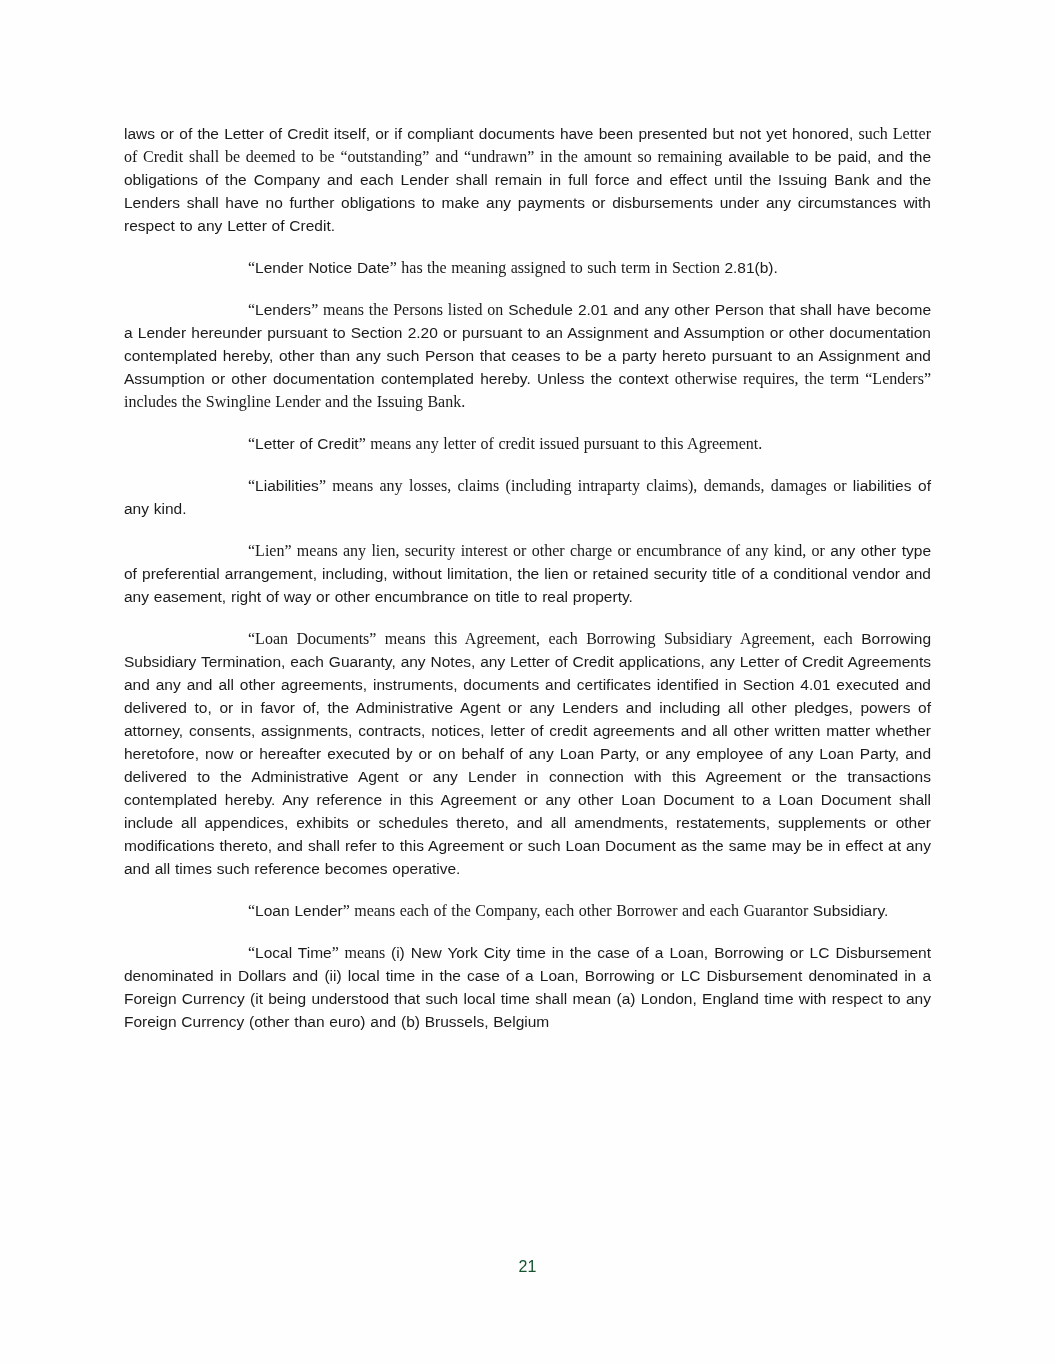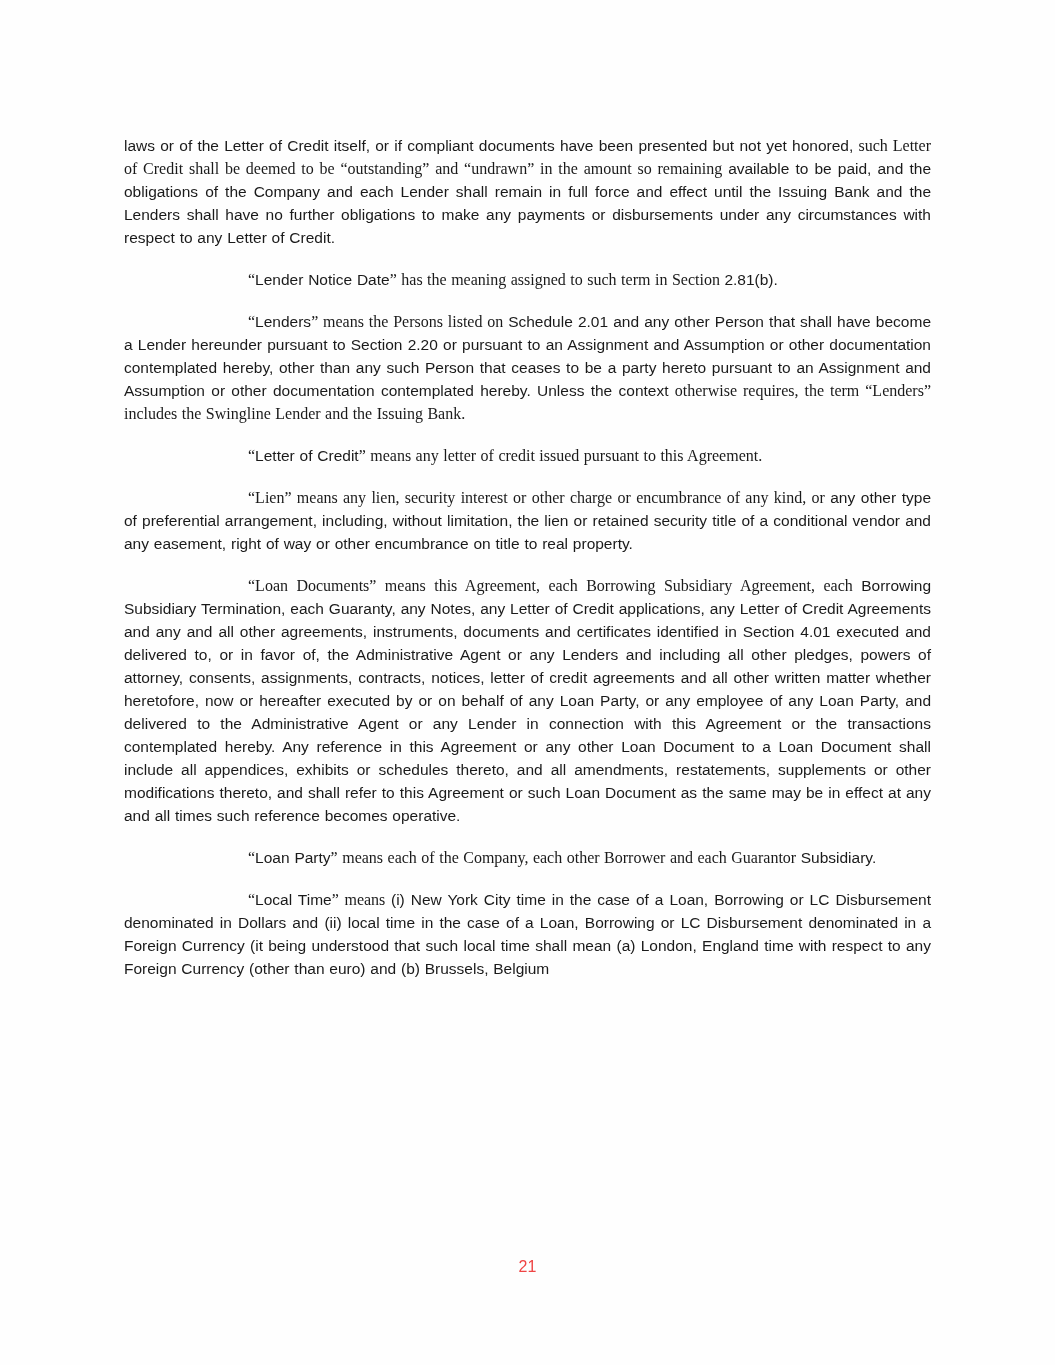--- a/index.html
+++ b/index.html
@@ -16,21 +16,21 @@
     font-family: "Liberation Sans", sans-serif;
     overflow: hidden;
   }
   .content {
     position: absolute;
     left: 124px;
     top: 122px;
     width: 807px;
   }
   .para {
-    margin: 12px 0 19px 0;
+    margin: 0 0 19px 0;
     font-size: 15.5px;
     line-height: 23px;
     text-align: justify;
     word-spacing: 0.5px;
   }
   .para.indent {
     text-indent: 124px;
   }
   .serif {
     font-family: "Liberation Serif", serif;
@@ -39,31 +39,32 @@
   .term {
     text-underline-offset: 2px;
   }
   .footer {
     position: absolute;
     left: 0;
     right: 0;
     top: 1258px;
     text-align: center;
     font-size: 16px;
-    color: #ef4444;
+    color: #14532d;
   }
 </style>
 </head>
 <body>
 
 <div class="page">
   <div class="content">
       <p class="para"><span>laws or of the Letter of Credit itself, or if compliant documents have been presented but not yet honored, </span><span class="serif">such Letter of Credit shall be deemed to be “outstanding” and “undrawn” in the amount so remaining </span><span>available to be paid, and the obligations of the Company and each Lender shall remain in full force and effect until the Issuing Bank and the Lenders shall have no further obligations to make any payments or disbursements under any circumstances with respect to any Letter of Credit.</span></p>
       <p class="para indent"><span class="serif">“</span><span class="term">Lender Notice Date</span><span class="serif">” has the meaning assigned to such term in Section </span><span>2.81(b).</span></p>
       <p class="para indent"><span class="serif">“</span><span class="term">Lenders</span><span class="serif">” means the Persons listed on </span><span class="term">Schedule 2.01</span><span> and any other Person that shall have become a Lender hereunder pursuant to Section 2.20 or pursuant to an Assignment and Assumption or other documentation contemplated hereby, other than any such Person that ceases to be a party hereto pursuant to an Assignment and Assumption or other documentation contemplated hereby.  Unless the context </span><span class="serif">otherwise requires, the term “Lenders” includes the Swingline Lender and the Issuing Bank.</span></p>
       <p class="para indent"><span class="serif">“</span><span class="term">Letter of Credit</span><span class="serif">” means any letter of credit issued pursuant to this Agreement.</span></p>
+      <p class="para indent"><span class="serif">“</span><span class="term">Liabilities</span><span class="serif">” means any losses, claims (including intraparty claims), demands, damages or </span><span>liabilities of any kind.</span></p>
       <p class="para indent"><span class="serif">“</span><span class="term serif">Lien</span><span class="serif">” means any lien, security interest or other charge or encumbrance of any kind, or </span><span>any other type of preferential arrangement, including, without limitation, the lien or retained security title of a conditional vendor and any easement, right of way or other encumbrance on title to real property.</span></p>
       <p class="para indent"><span class="serif">“</span><span class="term serif">Loan Documents</span><span class="serif">” means this Agreement, each Borrowing Subsidiary Agreement, each </span><span>Borrowing Subsidiary Termination, each Guaranty, any Notes, any Letter of Credit applications, any Letter of Credit Agreements and any and all other agreements, instruments, documents and certificates identified in Section 4.01 executed and delivered to, or in favor of, the Administrative Agent or any Lenders and including all other pledges, powers of attorney, consents, assignments, contracts, notices, letter of credit agreements and all other written matter whether heretofore, now or hereafter executed by or on behalf of any Loan Party, or any employee of any Loan Party, and delivered to the Administrative Agent or any Lender in connection with this Agreement or the transactions contemplated hereby.  Any reference in this Agreement or any other Loan Document to a Loan Document shall include all appendices, exhibits or schedules thereto, and all amendments, restatements, supplements or other modifications thereto, and shall refer to this Agreement or such Loan Document as the same may be in effect at any and all times such reference becomes operative.</span></p>
-      <p class="para indent"><span class="serif">“</span><span class="term">Loan Party</span><span class="serif">” means each of the Company, each other Borrower and each Guarantor </span><span>Subsidiary.</span></p>
+      <p class="para indent"><span class="serif">“</span><span class="term">Loan Lender</span><span class="serif">” means each of the Company, each other Borrower and each Guarantor </span><span>Subsidiary.</span></p>
       <p class="para indent"><span class="serif">“</span><span class="term">Local Time</span><span class="serif">” means </span><span>(i) New York City time in the case of a Loan, Borrowing or LC Disbursement denominated in Dollars and (ii) local time in the case of a Loan, Borrowing or LC Disbursement denominated in a Foreign Currency (it being understood that such local time shall mean (a) London, England time with respect to any Foreign Currency (other than euro) and (b) Brussels, Belgium</span></p>
     </div>
   <div class="footer">21</div>
 </div>
 
 </body></html>

